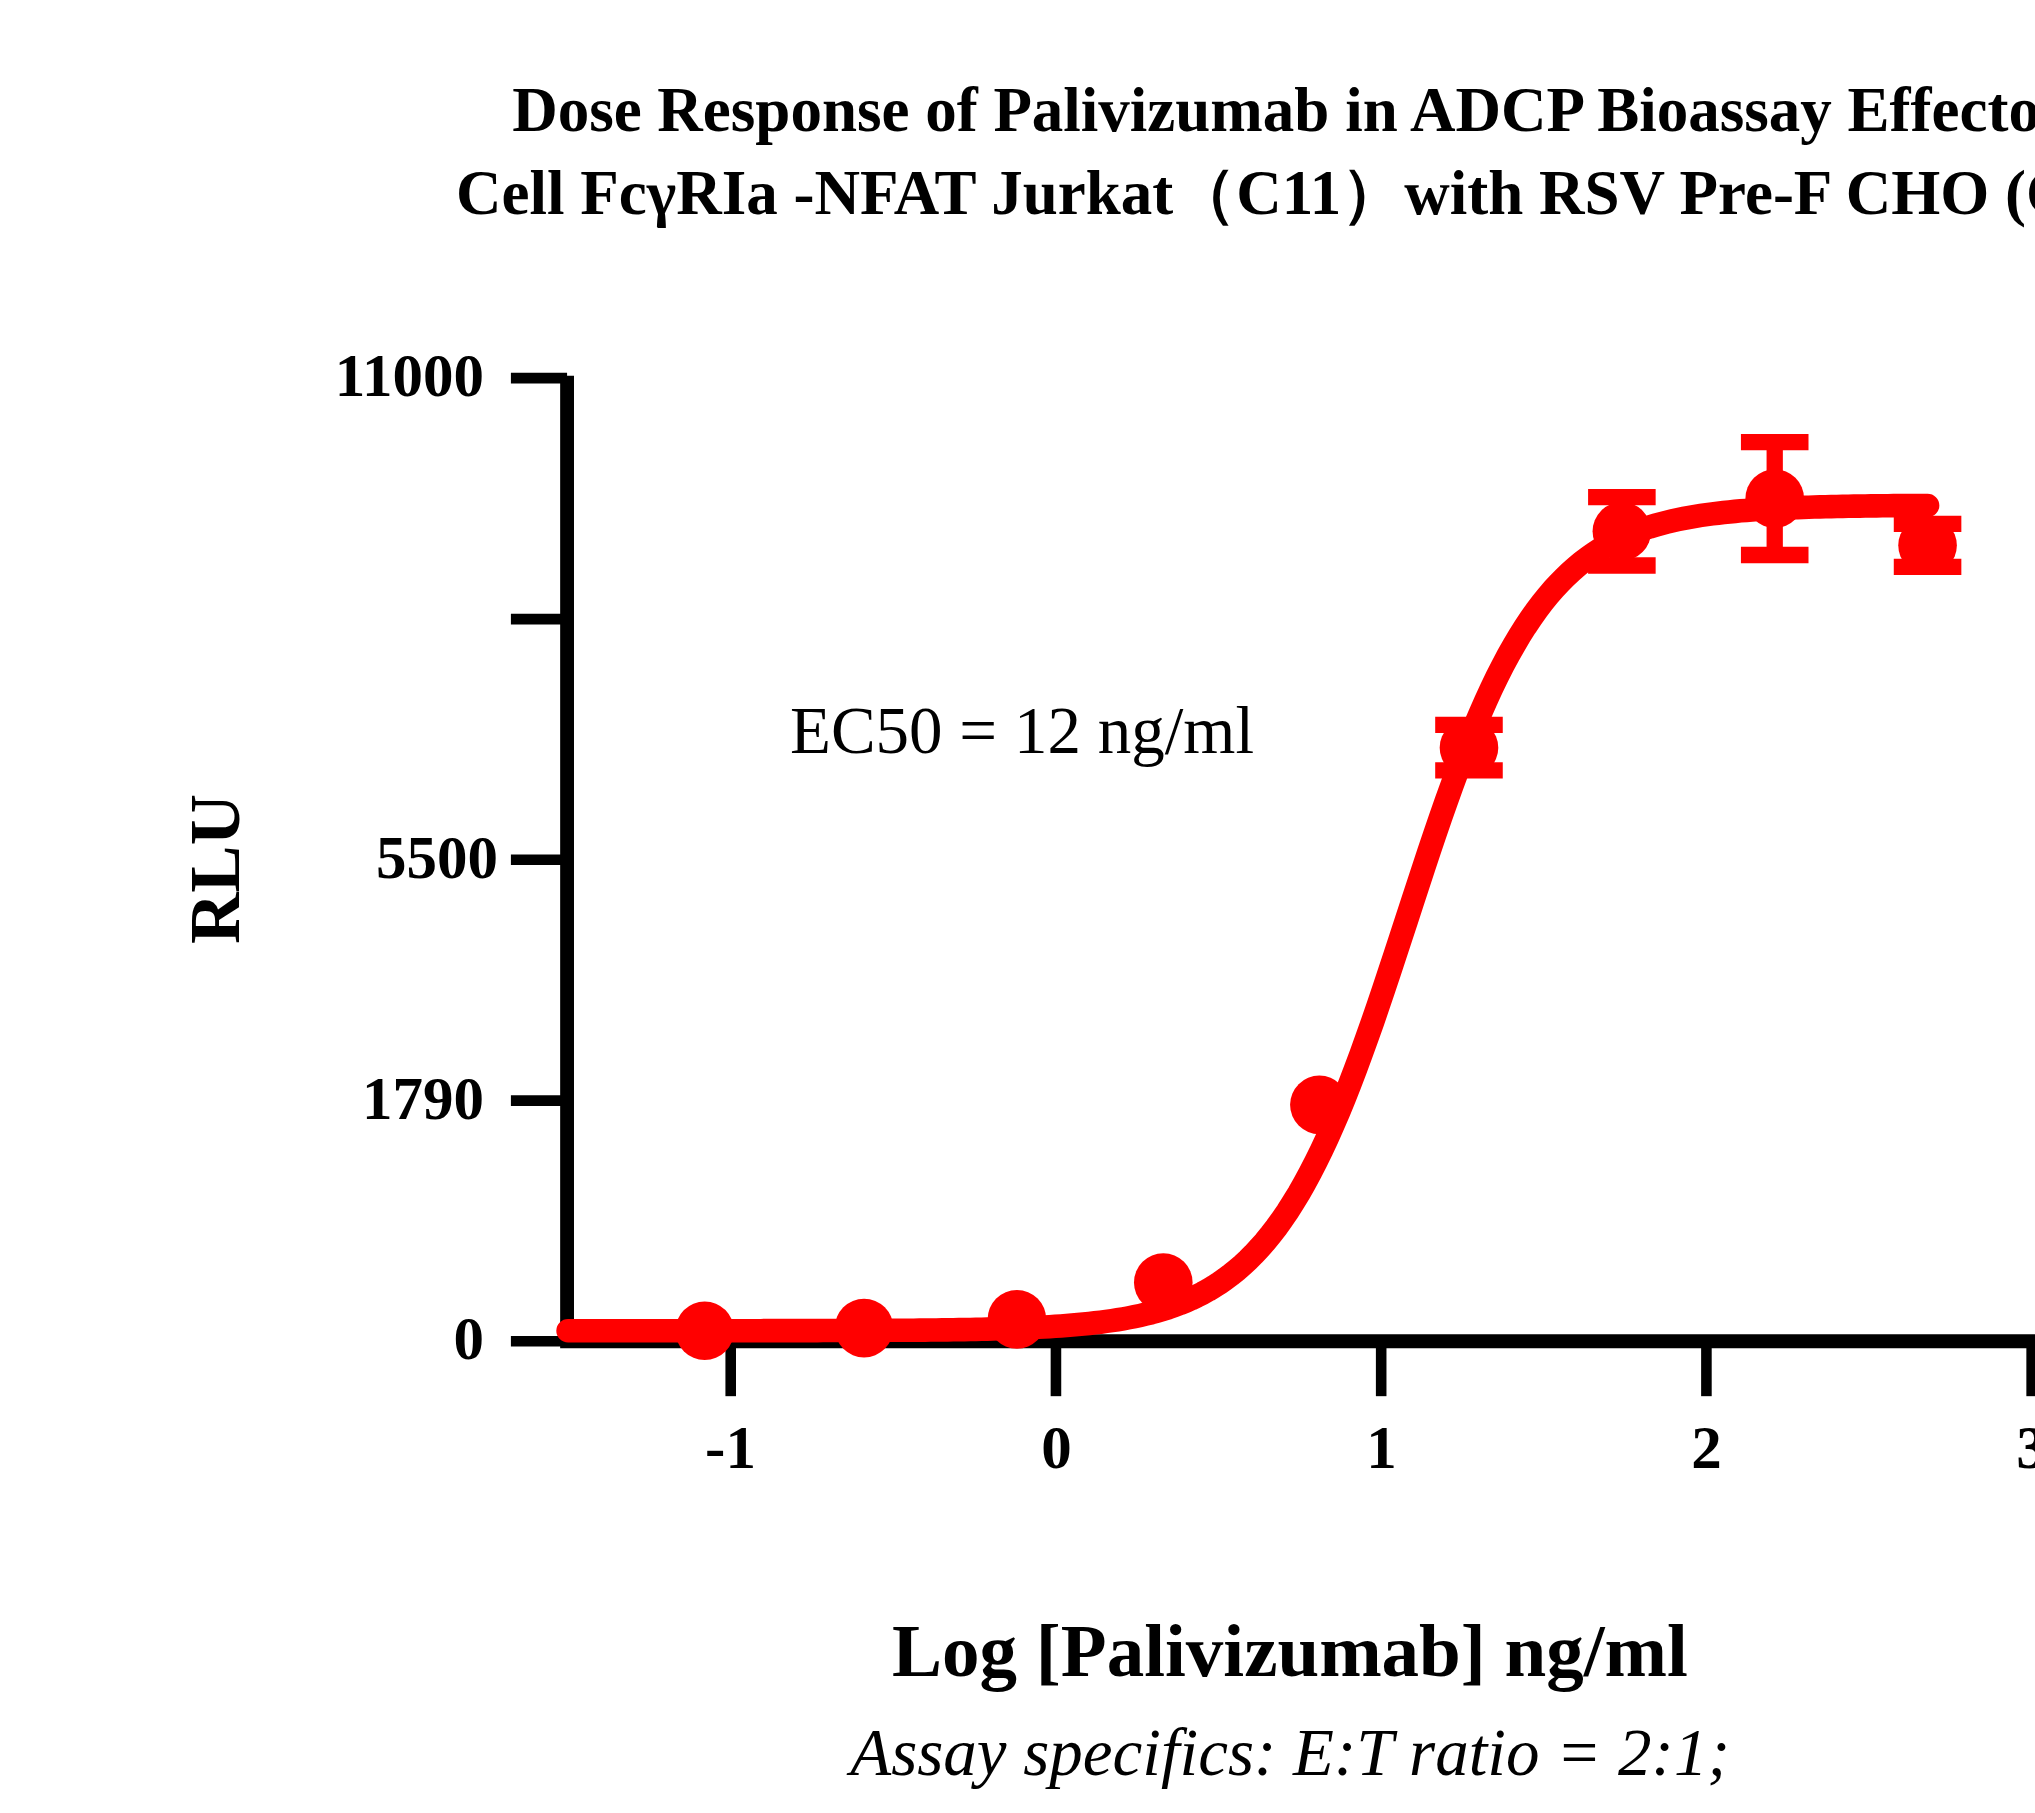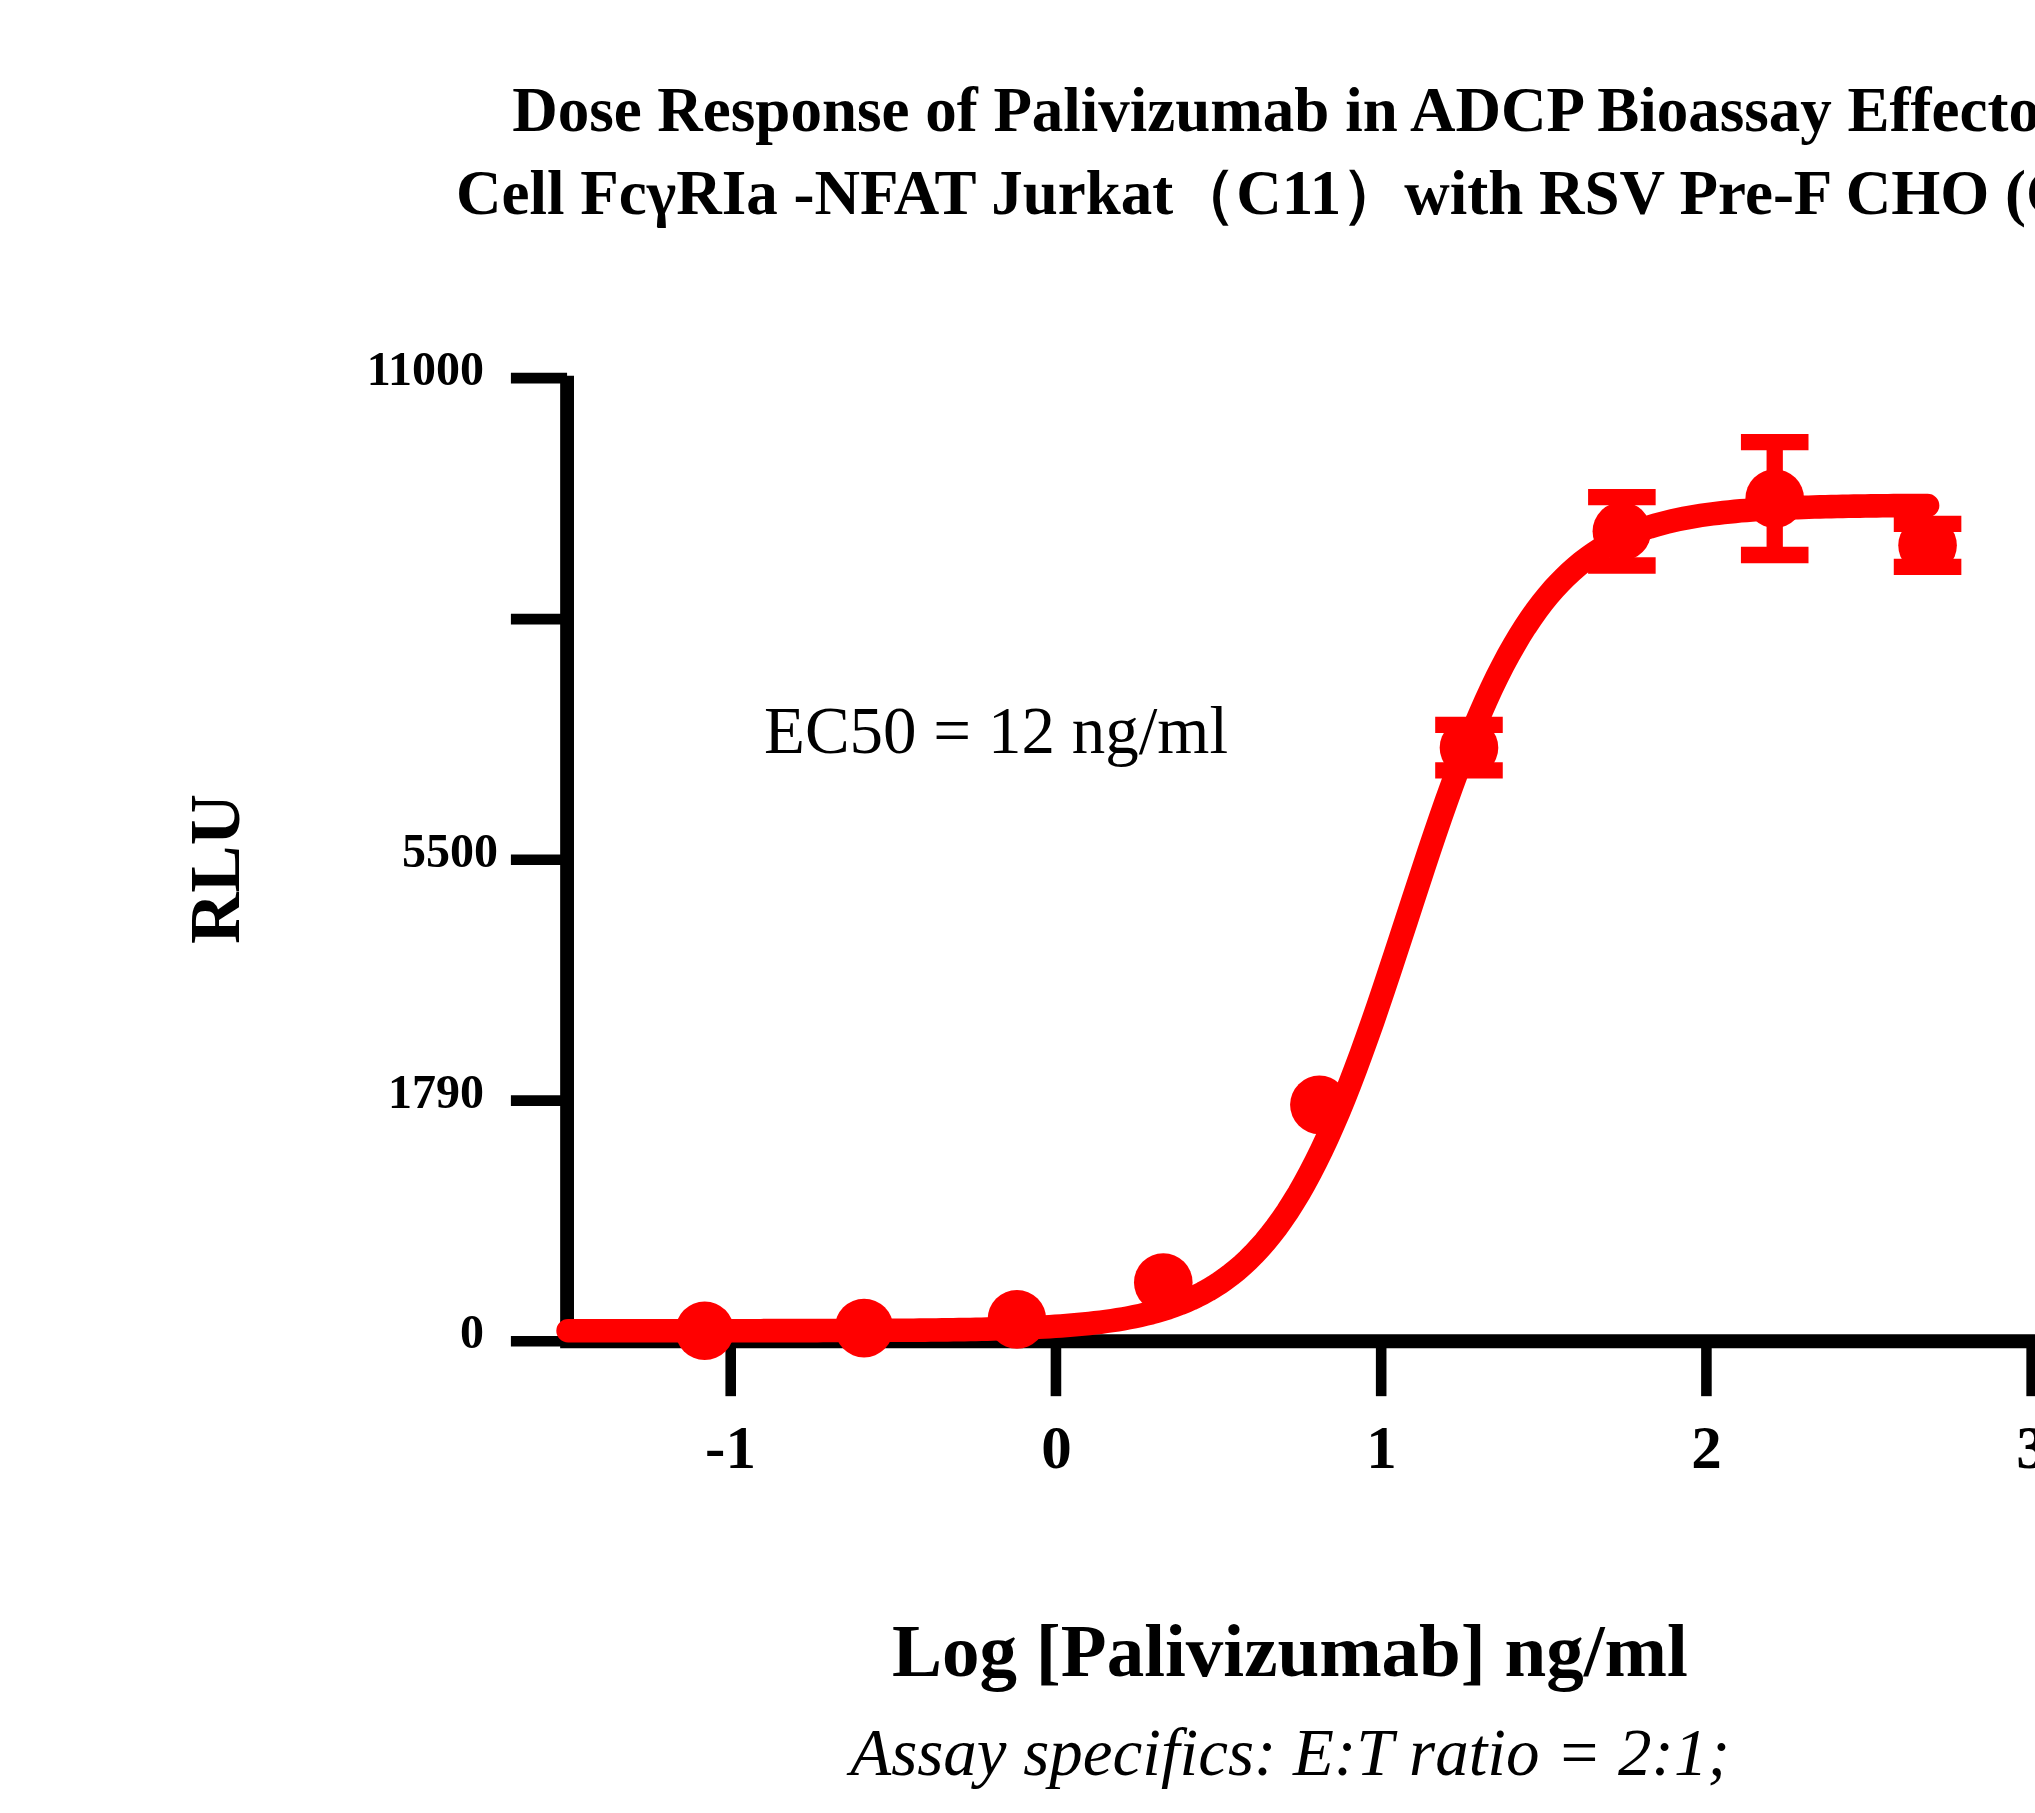--- a/index.html
+++ b/index.html
@@ -13,21 +13,21 @@
     font-weight:bold;font-size:63px;line-height:1.32;letter-spacing:0px;
   }
   #chart-title .tline{display:block;white-space:nowrap;}
 
   
   #plot-wrap{position:absolute;left:0;top:0;width:2580px;height:1813px;}
   #plot-svg{position:absolute;left:0;top:0;}
 
   
   .ytick-label{
-    position:absolute;font-size:48px;font-weight:bold;text-align:right;
+    position:absolute;font-size:61px;font-weight:bold;text-align:right;
     width:285px;white-space:nowrap;
   }
   .xtick-label{
     position:absolute;font-size:61px;font-weight:bold;text-align:center;
     width:163px;white-space:nowrap;
   }
 
   
   #ylabel{
     position:absolute;font-size:71px;font-weight:bold;white-space:nowrap;
@@ -35,21 +35,21 @@
   }
   #xlabel{
     position:absolute;left:0;top:1608px;width:2580px;text-align:center;
     font-size:75px;font-weight:bold;white-space:nowrap;
   }
   #caption{
     position:absolute;left:0;top:1714px;width:2580px;text-align:center;
     font-size:67px;font-style:italic;white-space:nowrap;
   }
   #ec50-annotation{
-    position:absolute;left:764px;top:692px;
+    position:absolute;left:790px;top:692px;
     font-size:67px;white-space:nowrap;
   }
 </style>
 </head>
 <body>
 
 <div id="chart-title">
   <span class="tline">Dose Response of Palivizumab in ADCP Bioassay Effector</span>
   <span class="tline">Cell FcγRIa -NFAT Jurkat（C11）with RSV Pre-F CHO (C6)</span>
 </div>

